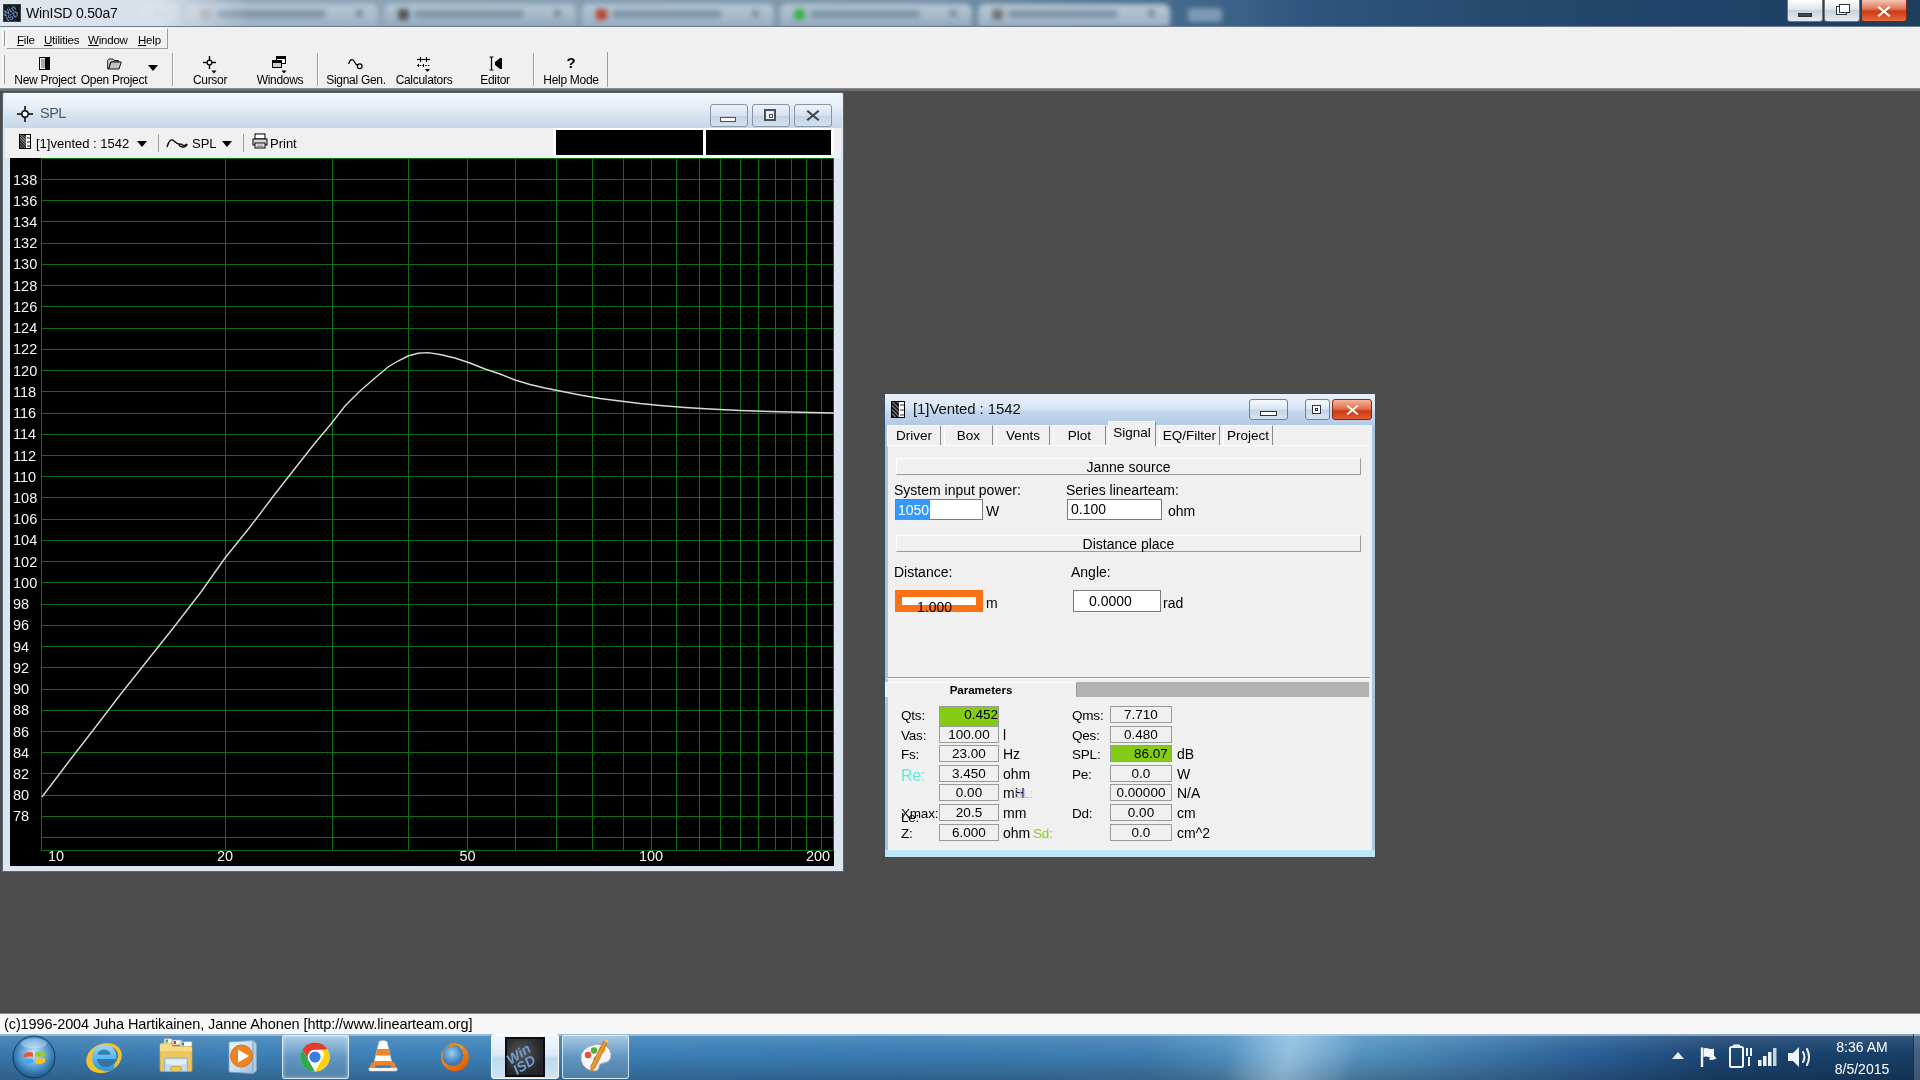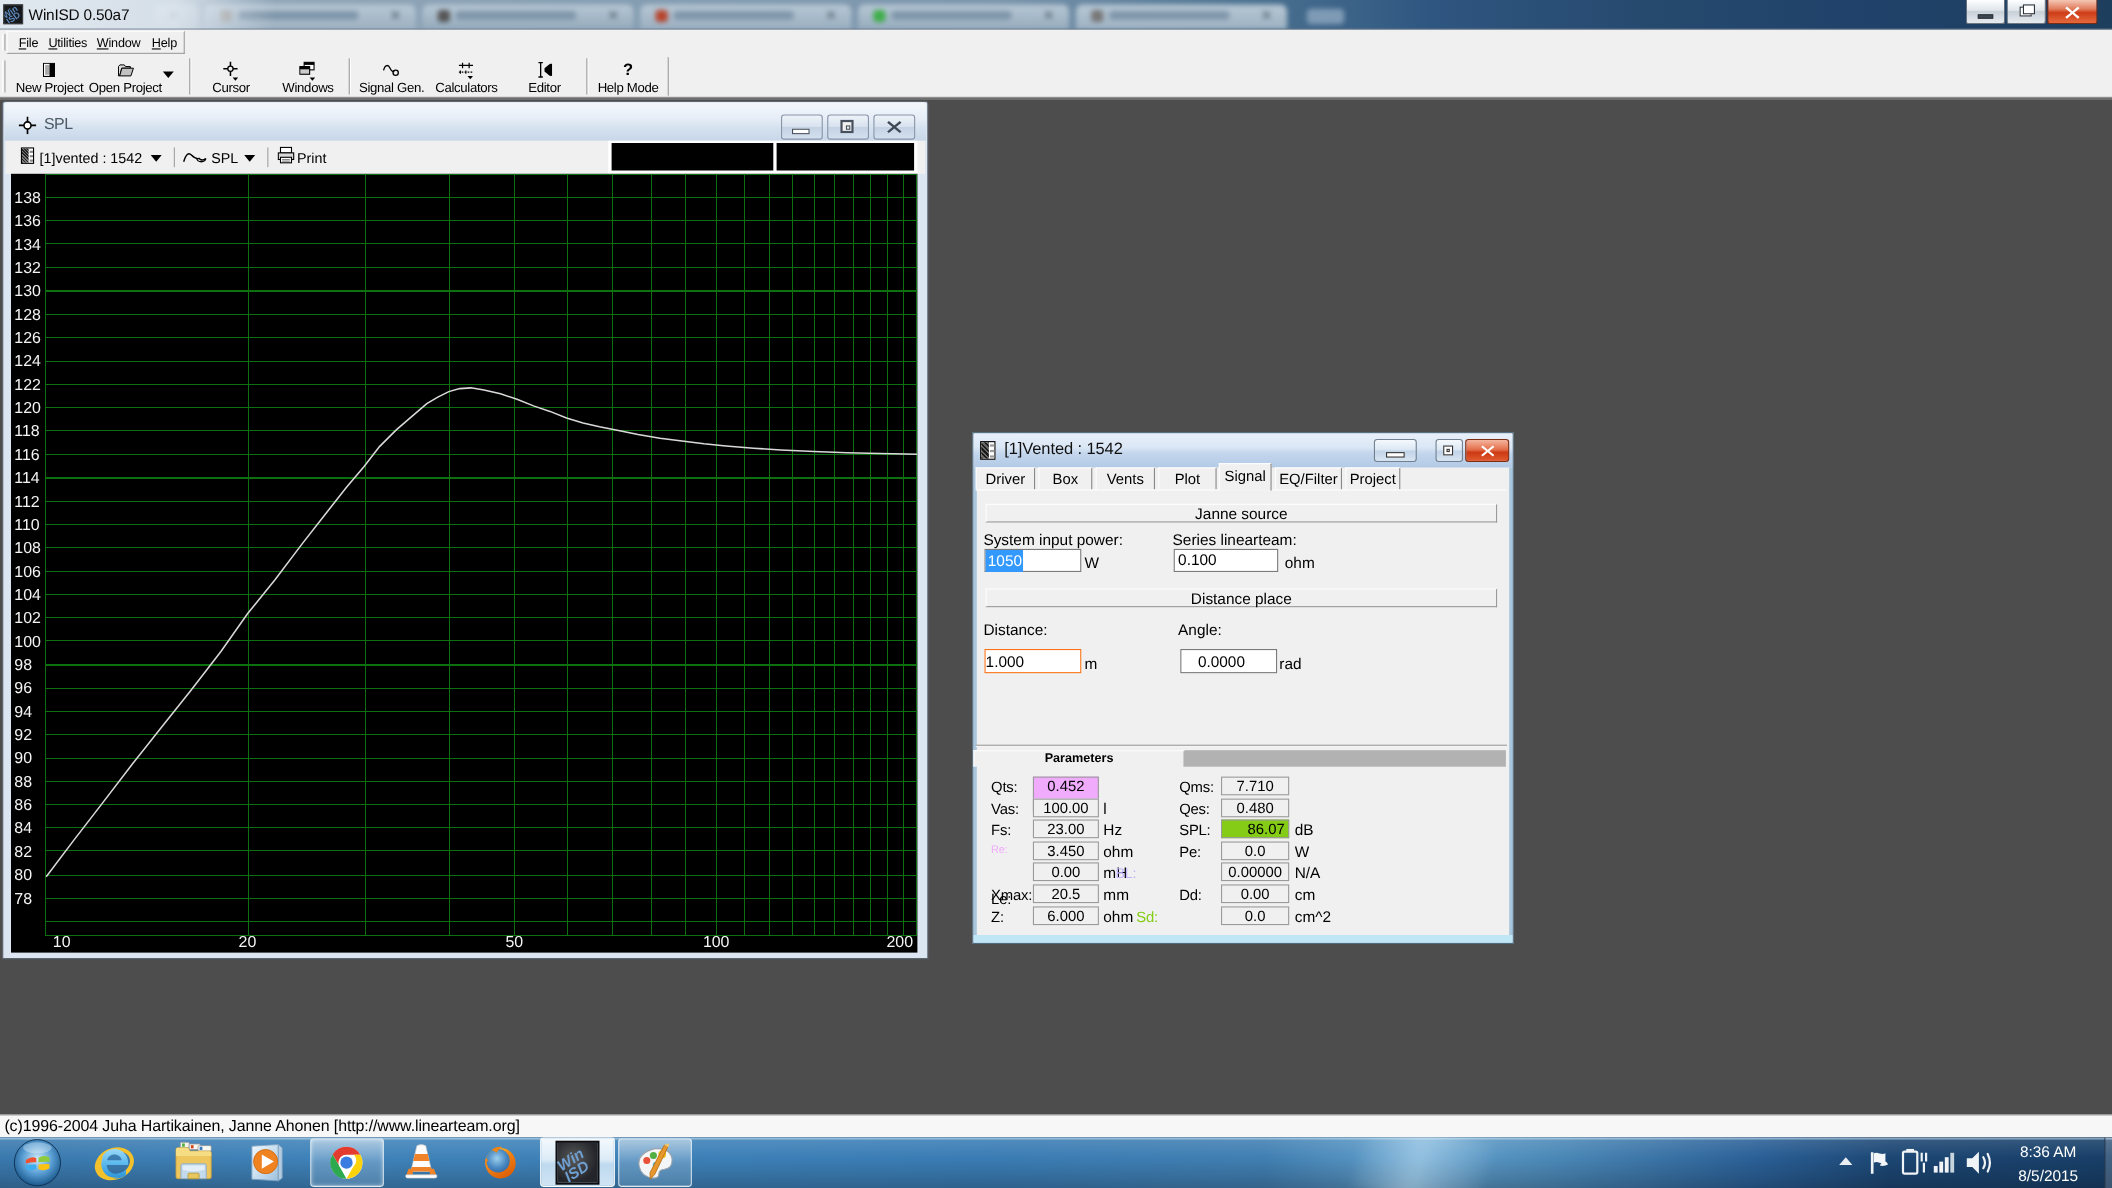--- a/index.html
+++ b/index.html
@@ -312,43 +312,43 @@
 <div class="abs" style="left:896px;top:458px;width:465px;height:17px;background:#f0f0f0;border:1px solid #9a9a9a;border-top-color:#fdfdfd;border-left-color:#fdfdfd;font-size:14px;text-align:center;line-height:16px;color:#000;">Janne source</div>
 <div class="abs" style="left:894px;top:482px;font-size:14px;color:#000;">System input power:</div>
 <div class="abs" style="left:1066px;top:482px;font-size:14px;color:#000;">Series linearteam:</div>
 <div class="abs" style="left:895px;top:499px;width:88px;height:21px;background:#fff;border:1px solid #7a7a7a;font-size:14px;line-height:19px;"><span style="background:#3399ff;color:#fff;padding:1.5px 1px 2.5px 2px;">1050</span></div>
 <div class="abs" style="left:986px;top:503px;font-size:14px;color:#000;">W</div>
 <div class="abs" style="left:1067px;top:499px;width:95px;height:21px;background:#fff;border:1px solid #7a7a7a;font-size:14px;line-height:19px;padding-left:3px;">0.100</div>
 <div class="abs" style="left:1168px;top:503px;font-size:14px;color:#000;">ohm</div>
 <div class="abs" style="left:896px;top:535px;width:465px;height:17px;background:#f0f0f0;border:1px solid #9a9a9a;border-top-color:#fdfdfd;border-left-color:#fdfdfd;font-size:14px;text-align:center;line-height:16px;color:#000;">Distance place</div>
 <div class="abs" style="left:894px;top:564px;font-size:14px;color:#000;">Distance:</div>
 <div class="abs" style="left:1071px;top:564px;font-size:14px;color:#000;">Angle:</div>
-<div class="abs" style="left:895px;top:590px;width:88px;height:22px;background:#fff;border:1px solid #f97316;font-size:14px;line-height:20px;padding-left:0;">1.000</div>
+<div class="abs" style="left:895px;top:590px;width:88px;height:22px;background:#fff;border:7px solid #f97316;font-size:14px;line-height:20px;padding-left:15px;">1.000</div>
 <div class="abs" style="left:986px;top:595px;font-size:14px;color:#000;">m</div>
 <div class="abs" style="left:1073px;top:590px;width:88px;height:22px;background:#fff;border:1px solid #7a7a7a;font-size:14px;line-height:20px;padding-left:15px;">0.0000</div>
 <div class="abs" style="left:1163px;top:595px;font-size:14px;color:#000;">rad</div>
 <div class="abs" style="left:887px;top:677px;width:483px;height:2px;background:#9a9a9a;border-bottom:1px solid #fdfdfd;"></div>
 <div class="abs" style="left:1077px;top:682px;width:292px;height:15px;background:#b2b2b2;"></div>
 <div class="abs" style="left:885px;top:682px;width:192px;height:15px;background:#f0f0f0;border:1px solid #9a9a9a;border-top-color:#fdfdfd;border-left-color:#fdfdfd;border-bottom:none;font-size:11.5px;font-weight:bold;text-align:center;line-height:14px;">Parameters</div>
 <div class="abs" style="left:901px;top:708px;font-size:13.5px;letter-spacing:-0.2px;color:#000;">Qts:</div>
-<div class="abs" style="left:939px;top:706px;width:60px;height:32px;background:#f0abfc;border:1px solid #9a9a9a;font-size:13.5px;text-align:center;line-height:15px;">0.452</div>
+<div class="abs" style="left:939px;top:706px;width:60px;height:32px;background:#84cc16;border:1px solid #9a9a9a;font-size:13.5px;text-align:right;line-height:15px;">0.452</div>
 <div class="abs" style="left:1072px;top:708px;font-size:13.5px;letter-spacing:-0.2px;color:#000;">Qms:</div>
 <div class="abs" style="left:1110px;top:706px;width:62px;height:17px;background:#f0f0f0;border:1px solid #9a9a9a;font-size:13.5px;text-align:center;line-height:15px;">7.710</div>
 <div class="abs" style="left:901px;top:727.6px;font-size:13.5px;letter-spacing:-0.2px;color:#000;">Vas:</div>
 <div class="abs" style="left:939px;top:725.6px;width:60px;height:17px;background:#f0f0f0;border:1px solid #9a9a9a;font-size:13.5px;text-align:center;line-height:15px;">100.00</div>
 <div class="abs" style="left:1003px;top:726.6px;font-size:14px;color:#000;">l</div>
 <div class="abs" style="left:1072px;top:727.6px;font-size:13.5px;letter-spacing:-0.2px;color:#000;">Qes:</div>
 <div class="abs" style="left:1110px;top:725.6px;width:62px;height:17px;background:#f0f0f0;border:1px solid #9a9a9a;font-size:13.5px;text-align:center;line-height:15px;">0.480</div>
 <div class="abs" style="left:901px;top:747.2px;font-size:13.5px;letter-spacing:-0.2px;color:#000;">Fs:</div>
 <div class="abs" style="left:939px;top:745.2px;width:60px;height:17px;background:#f0f0f0;border:1px solid #9a9a9a;font-size:13.5px;text-align:center;line-height:15px;">23.00</div>
 <div class="abs" style="left:1003px;top:746.2px;font-size:14px;color:#000;">Hz</div>
 <div class="abs" style="left:1072px;top:747.2px;font-size:13.5px;letter-spacing:-0.2px;color:#000;">SPL:</div>
 <div class="abs" style="left:1110px;top:745.2px;width:62px;height:17px;background:#84cc16;border:1px solid #9a9a9a;font-size:13.5px;text-align:center;line-height:15px;padding-left:20px;">86.07</div>
 <div class="abs" style="left:1177px;top:746.2px;font-size:14px;color:#000;">dB</div>
-<div class="abs" style="left:901px;top:766.8000000000001px;font-size:10px;letter-spacing:-0.2px;color:#f0abfc;">Re:</div>
+<div class="abs" style="left:901px;top:766.8000000000001px;font-size:16px;letter-spacing:-0.2px;color:#5eead4;">Re:</div>
 <div class="abs" style="left:939px;top:764.8000000000001px;width:60px;height:17px;background:#f0f0f0;border:1px solid #9a9a9a;font-size:13.5px;text-align:center;line-height:15px;">3.450</div>
 <div class="abs" style="left:1003px;top:765.8000000000001px;font-size:14px;color:#000;">ohm</div>
 <div class="abs" style="left:1072px;top:766.8000000000001px;font-size:13.5px;letter-spacing:-0.2px;color:#000;">Pe:</div>
 <div class="abs" style="left:1110px;top:764.8000000000001px;width:62px;height:17px;background:#f0f0f0;border:1px solid #9a9a9a;font-size:13.5px;text-align:center;line-height:15px;">0.0</div>
 <div class="abs" style="left:1177px;top:765.8000000000001px;font-size:14px;color:#000;">W</div>
 <div class="abs" style="left:901px;top:786.4000000000001px;font-size:13.5px;letter-spacing:-0.2px;color:#000;margin-top:24px;">Le:</div>
 <div class="abs" style="left:939px;top:784.4000000000001px;width:60px;height:17px;background:#f0f0f0;border:1px solid #9a9a9a;font-size:13.5px;text-align:center;line-height:15px;">0.00</div>
 <div class="abs" style="left:1003px;top:785.4000000000001px;font-size:14px;color:#000;">mH</div>
 <div class="abs" style="left:1014px;top:786.4000000000001px;font-size:13px;letter-spacing:-0.2px;color:#c4b5fd;">BL:</div>
 <div class="abs" style="left:1110px;top:784.4000000000001px;width:62px;height:17px;background:#f0f0f0;border:1px solid #9a9a9a;font-size:13.5px;text-align:center;line-height:15px;">0.00000</div>

